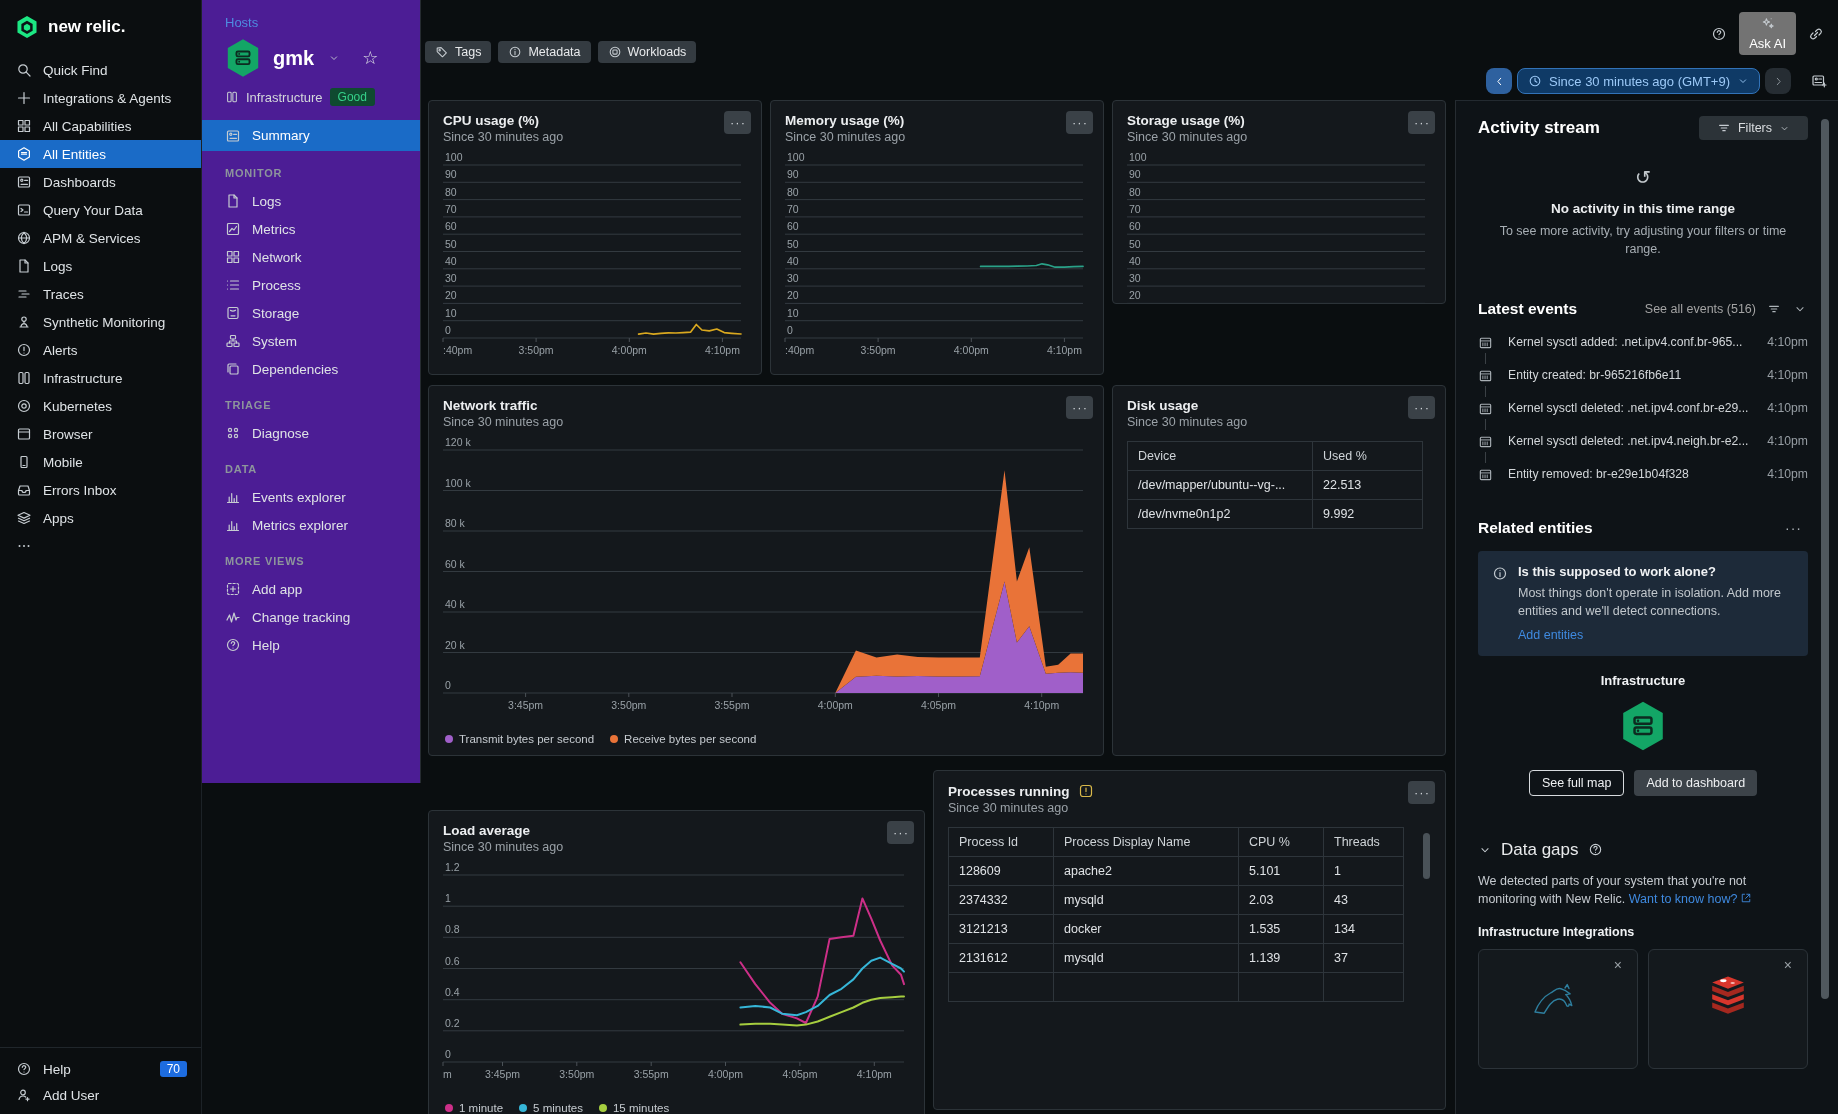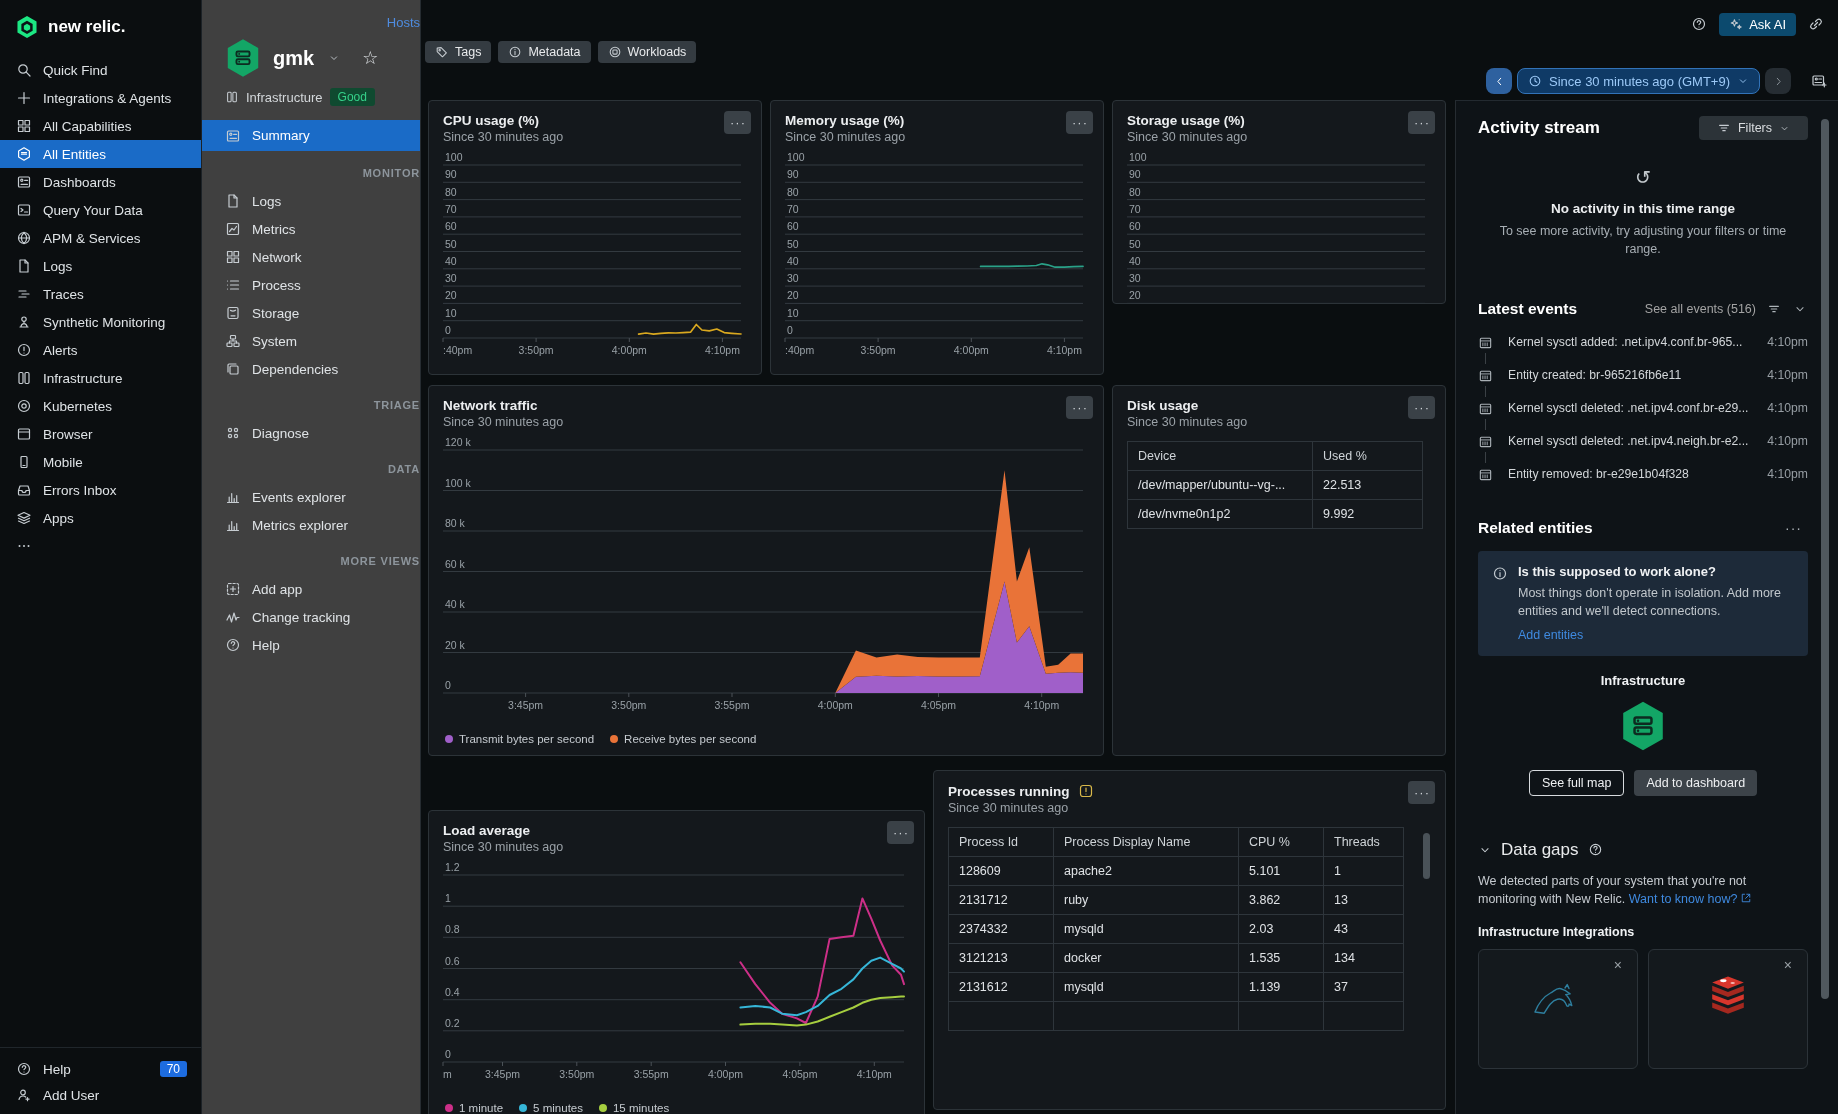--- a/index.html
+++ b/index.html
@@ -14,41 +14,41 @@
   .brand{display:flex;align-items:center;gap:8px;padding:14px 0 0 14px;font-size:17px;font-weight:bold;color:#fff;}
   #left-nav{margin-top:16px;}
   .nav-item{display:flex;align-items:center;gap:11px;height:28px;padding-left:16px;font-size:13.5px;color:#dfe3e6;cursor:pointer;}
   .nav-item.sel{background:#1a6bc7;color:#fff;}
   .nav-item.sel .nicon{color:#fff;}
   .sidebar-footer{position:absolute;left:0;right:0;bottom:0;border-top:1px solid #20262b;padding:8px 0 6px;}
   .foot-item{display:flex;align-items:center;gap:11px;height:26px;padding:0 14px 0 16px;font-size:13.5px;color:#dfe3e6;position:relative;}
   .badge{margin-left:auto;background:#1d6ce0;color:#fff;border-radius:3px;font-size:12px;padding:1px 7px;}
 
   
-  .host-panel{position:absolute;left:202px;top:0;width:219px;height:1114px;background:#404040;border-right:1px solid #262c31;text-align:right;}
+  .host-panel{position:absolute;left:202px;top:0;width:219px;height:783px;background:#4c1d95;border-right:1px solid #262c31;}
   .breadcrumb{display:block;margin:15px 0 0 23px;font-size:13px;color:#4e8ce0;text-decoration:none;cursor:pointer;}
   .host-title{display:flex;align-items:center;gap:12px;margin:8px 0 0 23px;}
   .host-title h1{font-size:20px;margin:0;color:#fff;}
   .host-chev{color:#c6ccd1;width:12px;height:12px;}
   .star{font-size:18px;color:#dfe3e6;margin-left:8px;cursor:pointer;}
   .host-sub{display:flex;align-items:center;gap:7px;margin:10px 0 0 23px;font-size:13px;color:#d4d8db;}
   .good{background:#0f4a30;color:#35d189;border-radius:3px;font-size:12px;padding:2px 8px;}
   #host-nav{margin-top:14px;}
   .hn-item{display:flex;align-items:center;gap:11px;height:28px;padding-left:23px;font-size:13.5px;color:#dfe3e6;cursor:pointer;}
   .hn-item.sel{background:#1a6bc7;color:#fff;height:31px;}
   .hn-sec{font-size:11px;letter-spacing:.8px;color:#8d959c;padding:16px 0 8px 23px;font-weight:bold;}
 
   
   .entity-actions{position:absolute;left:425px;top:41px;display:flex;gap:7px;}
   .chip{display:inline-flex;align-items:center;gap:6px;background:#343b41;border:none;border-radius:4px;color:#e8eaec;
     font-size:12.5px;padding:4px 10px;font-family:inherit;cursor:pointer;}
   .tr1{position:absolute;right:10px;top:12px;display:flex;gap:8px;align-items:center;}
   .icon-btn{display:inline-flex;align-items:center;justify-content:center;width:24px;height:24px;background:transparent;border:none;color:#cfd4d8;cursor:pointer;padding:0;}
   .icon-btn .nicon{width:18px;height:18px;}
-  .askai{display:inline-flex;align-items:center;gap:6px;background:#0c4a6e;border:none;border-radius:4px;color:#fff;font-size:13px;padding:4px 10px;font-family:inherit;cursor:pointer;}
+  .askai{display:inline-flex;align-items:center;gap:6px;background:#737373;border:none;border-radius:4px;color:#fff;font-size:13px;padding:4px 10px;font-family:inherit;cursor:pointer;flex-direction:column;}
   .tr2{position:absolute;right:4px;top:68px;display:flex;gap:5px;align-items:center;}
   .tbtn{display:inline-flex;align-items:center;justify-content:center;height:26px;border:none;border-radius:8px;cursor:pointer;font-family:inherit;}
   .t-prev{width:26px;background:#2e619f;color:#fff;}
   .t-disp{gap:7px;background:#0f3a66;border:1px solid #3273b8;color:#9cc9f7;font-size:13px;padding:0 10px;}
   .t-next{width:26px;background:#262d33;color:#8a9298;}
   .t-dash{width:30px;background:transparent;color:#cfd4d8;margin-left:8px;}
   .t-dash .nicon{width:20px;height:20px;}
 
   
   .content{position:absolute;left:421px;top:100px;width:1034px;height:1014px;}
@@ -837,26 +837,20 @@
             </tr>
           </thead>
           <tbody>
             <tr>
               <td>128609</td>
               <td>apache2</td>
               <td>5.101</td>
               <td>1</td>
             </tr>
             <tr>
-              <td>2131712</td>
-              <td>ruby</td>
-              <td>3.862</td>
-              <td>13</td>
-            </tr>
-            <tr>
               <td>2374332</td>
               <td>mysqld</td>
               <td>2.03</td>
               <td>43</td>
             </tr>
             <tr>
               <td>3121213</td>
               <td>docker</td>
               <td>1.535</td>
               <td>134</td>

